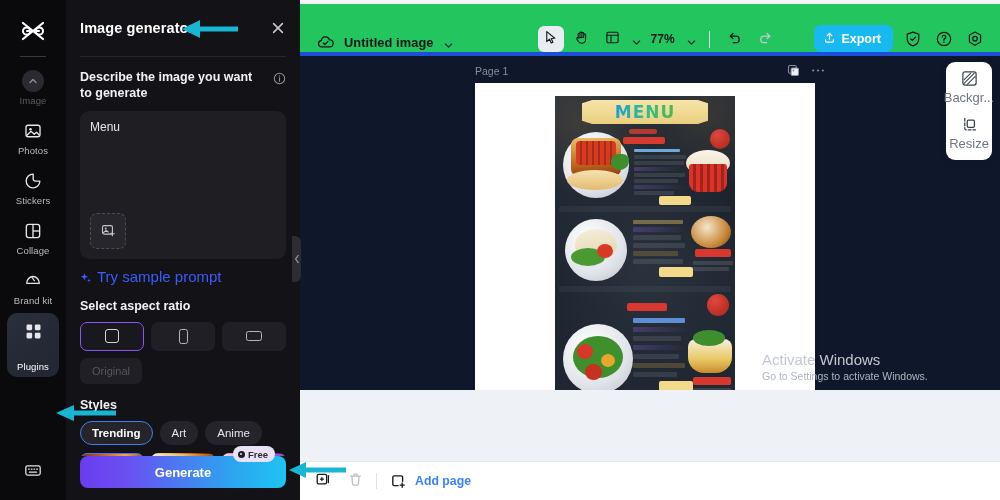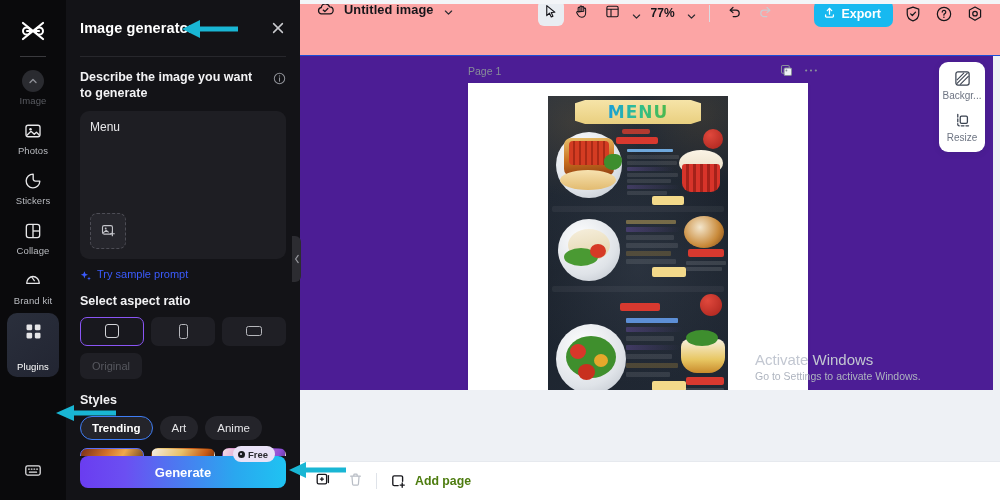--- a/index.html
+++ b/index.html
@@ -92,21 +92,21 @@
     position: absolute; left: 10px; bottom: 10px;
     width: 36px; height: 36px;
     border: 1px dashed #4d4d55; border-radius: 7px;
     background: #26262c;
     display:flex; align-items:center; justify-content:center;
     color: #c3c4c9; cursor: pointer;
   }
   .sample-row {
     margin-top: 9px; display: flex; align-items: center; gap: 5px; cursor: pointer;
   }
-  .sample-txt { font-size: 11px; color: #3b5bfd; font-weight: 500; }
+  .sample-txt { font-size: 15px; color: #3b5bfd; font-weight: 500; }
   .spark { width:12px; height:12px; color:#3b5bfd; }
 
   .sec-h { font-size: 12.5px; font-weight: 700; color: #f2f2f4; margin-top: 14px; }
 
   .ar-row { display: flex; gap: 7px; margin-top: 9px; }
   .ar-btn {
     flex: 1; height: 29px; background: #1f1f25; border-radius: 7px;
     display: flex; align-items: center; justify-content: center;
     cursor: pointer; border: 1.5px solid transparent;
   }
@@ -160,23 +160,23 @@
     position:absolute; left: 292px; top: 236px;
     width: 9px; height: 46px; border-radius: 0 6px 6px 0;
     background: #2c2c31; z-index: 26;
     display:flex; align-items:center; justify-content:center;
     color:#9a9ba1; cursor:pointer;
   }
 
   
   #topbar {
     position: absolute; left: 300px; top: 0; width: 700px; height: 56px;
-    background: #fca5a5;
-    display: flex; align-items: flex-start;
-    border-bottom: 1px solid #1d4ed8;
+    background: #22c55e;
+    display: flex; align-items: flex-end;
+    border-bottom: 4px solid #1d4ed8;
     z-index: 10;
   }
   .tb-left { display:flex; align-items:center; gap: 9px; padding-left: 16px; }
   .cloud-ico { width:19px; height:19px; color:#16161a; }
   .doc-title { font-size: 12.8px; font-weight: 700; color: #15151a; letter-spacing:.1px; }
   .chev { width:11px; height:11px; color:#2a2a30; }
   .tb-center { display:flex; align-items:center; gap: 5px; margin-left: 84px; }
   .tool-btn {
     width: 26px; height: 26px; border-radius: 6px;
     display:flex; align-items:center; justify-content:center; cursor:pointer;
@@ -188,22 +188,22 @@
   .tb-right { margin-left: auto; display:flex; align-items:center; gap: 9px; padding-right: 14px; }
   .export-btn {
     height: 27px; padding: 0 12px 0 9px; border-radius: 7px;
     background: #17b9f0; display:flex; align-items:center; gap:5px;
     color:#fff; font-size:12.5px; font-weight:700; cursor:pointer;
   }
   .ico-btn { width:22px;height:22px;color:#16161a;cursor:pointer;display:flex;align-items:center;justify-content:center;}
 
   
   #canvasarea {
-    position:absolute; left:293px; top:56px; width:700px; height:334px;
-    background:#4c1d95; overflow:hidden;
+    position:absolute; left:300px; top:56px; width:700px; height:334px;
+    background:#0f172a; overflow:hidden;
   }
   .page-bar {
     position:absolute; left: 175px; top: 8px; width: 350px;
     display:flex; align-items:center;
   }
   .page-lbl { font-size: 10.5px; color:#878d99; }
   .page-bar-icons { margin-left:auto; display:flex; align-items:center; gap:11px; color:#8a909c;}
   .page-bar-icons > div { cursor:pointer; display:flex;align-items:center;justify-content:center;}
 
   .artboard {
@@ -253,42 +253,42 @@
   .right-tools {
     position:absolute; right: 8px; top: 6px;
     width: 46px; background:#fff; border-radius: 9px;
     box-shadow: 0 1px 6px rgba(30,40,60,.13);
     padding: 8px 0 9px;
     display:flex; flex-direction:column; align-items:center; gap:11px;
     z-index: 12;
   }
   .rt-item { display:flex; flex-direction:column; align-items:center; gap:3px; cursor:pointer; width:100%; }
   .rt-ico { width:17px;height:17px;color:#3a4250;display:flex;align-items:center;justify-content:center;}
-  .rt-lbl { font-size:10px; color:#6d7482; }
+  .rt-lbl { font-size:13px; color:#6d7482; }
 
   
   .watermark {
     position:absolute; right: 8px; bottom: 6px; width: 230px; text-align: left;
     z-index: 5; color: #b4bac4; pointer-events:none;
   }
   .wm1 { font-size: 15px; line-height: 19px; color:#c2c7d1; }
   .wm2 { font-size: 10.5px; line-height: 15px; color:#aeb4bf; }
 
   
   #bottombar {
     position:absolute; left:300px; top:461px; width:700px; height:39px;
     background:#ffffff; border-top:1px solid #e6e9ee;
     display:flex; align-items:center; z-index: 14;
   }
   .bb-left { display:flex; align-items:center; gap:10px; padding-left:12px; }
   .bb-btn { width:22px;height:22px;display:flex;align-items:center;justify-content:center;color:#17171c;cursor:pointer;}
   .bb-btn.dim { color:#b9bec6; }
   .bb-div { width:1px;height:16px;background:#dfe3e9; }
   .addpage { display:flex; align-items:center; gap:6px; cursor:pointer; }
-  .addpage-lbl { font-size:12.3px; font-weight:700; color:#4d7c0f; }
+  .addpage-lbl { font-size:12.3px; font-weight:700; color:#3b82f6; }
   .bb-right { margin-left:auto; display:flex; align-items:center; gap:10px; padding-right:14px; }
   .pg-arrow { width:17px;height:17px;color:#b3b8c1;cursor:pointer;display:flex;align-items:center;justify-content:center;}
   .pg-num { font-size:11.5px; font-weight:700; color:#15151a; }
 
   
   .arrow-svg { position:absolute; z-index: 60; pointer-events:none; }
   
   #chrome-strip {
     position:absolute; left:300px; top:0; width:700px; height:4px; background:#f3f5f8; z-index: 11;
   }

